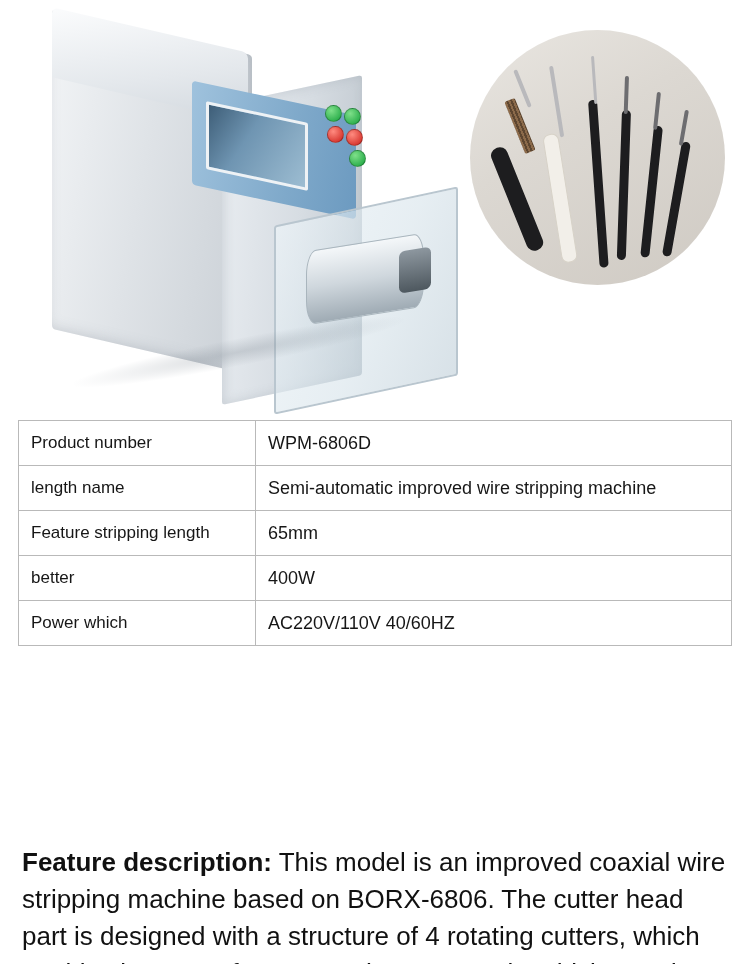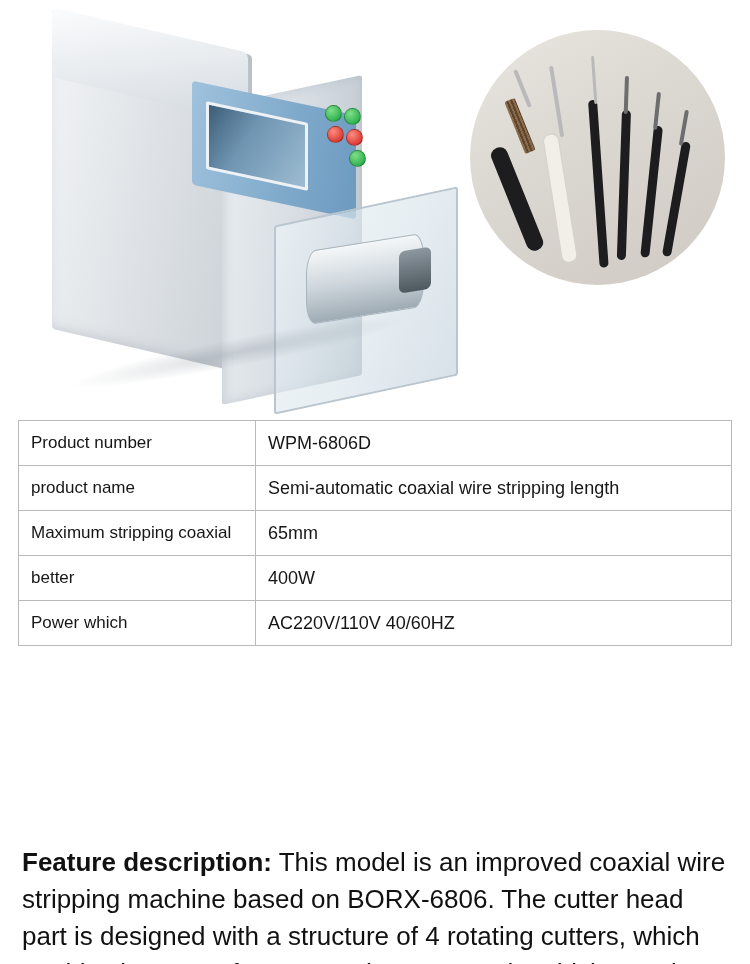--- a/index.html
+++ b/index.html
@@ -243,25 +243,25 @@
 </div>
 
 <div class="spec-wrap">
   <table class="spec">
     <tbody>
       <tr>
         <td class="key">Product number</td>
         <td class="val">WPM-6806D</td>
       </tr>
       <tr>
-        <td class="key">product name</td>
-        <td class="val">Semi-automatic coaxial wire stripping length</td>
-      </tr>
-      <tr>
-        <td class="key">Maximum stripping coaxial</td>
+        <td class="key">length name</td>
+        <td class="val">Semi-automatic improved wire stripping machine</td>
+      </tr>
+      <tr>
+        <td class="key">Feature stripping length</td>
         <td class="val">65mm</td>
       </tr>
       <tr>
         <td class="key">better</td>
         <td class="val">400W</td>
       </tr>
       <tr>
         <td class="key">Power which</td>
         <td class="val">AC220V/110V 40/60HZ</td>
       </tr>

